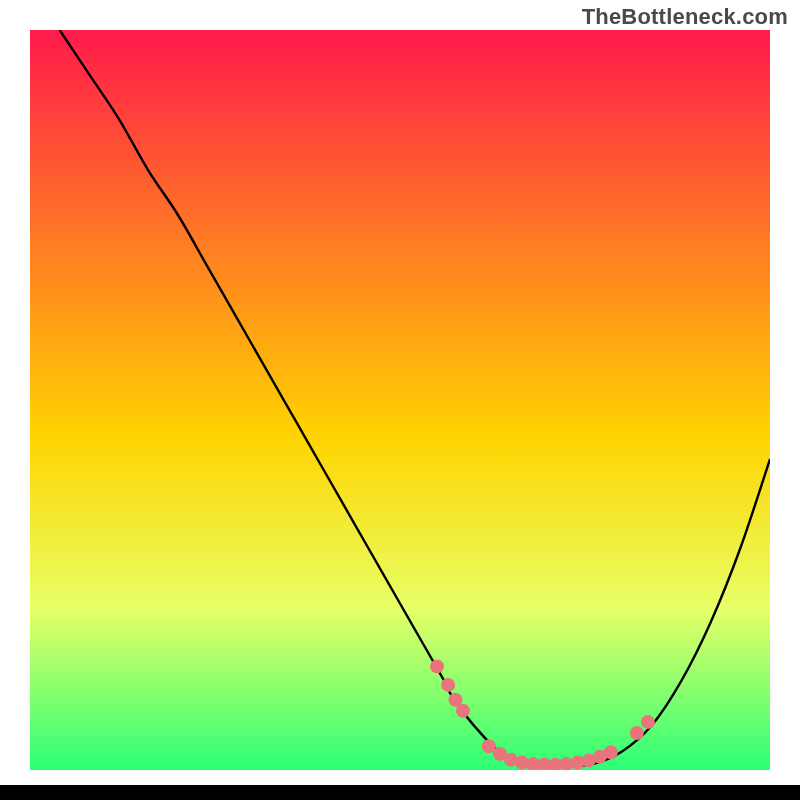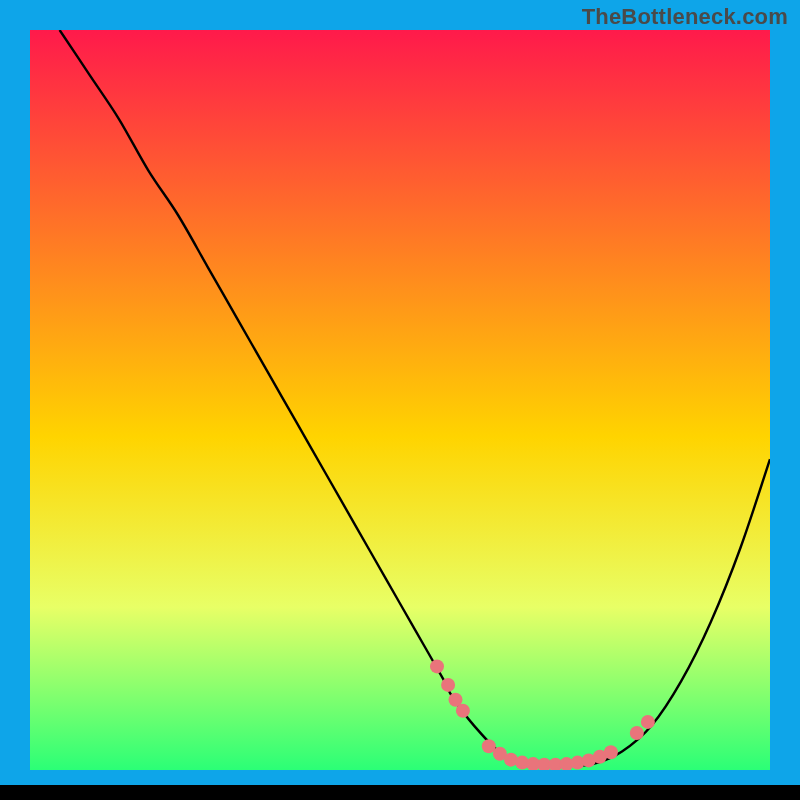--- a/index.html
+++ b/index.html
@@ -8,21 +8,21 @@
     width: 800px;
     height: 800px;
     background: #000;
     overflow: hidden;
     font-family: Arial, Helvetica, sans-serif;
   }
   .stage {
     position: relative;
     width: 800px;
     height: 785px;
-    background: #0ea5e9;
+    background: #ffffff;
   }
   .watermark {
     position: absolute;
     top: 4px;
     right: 12px;
     color: #4a4a4a;
     font-size: 22px;
     font-weight: 600;
     letter-spacing: 0.2px;
     z-index: 50;

